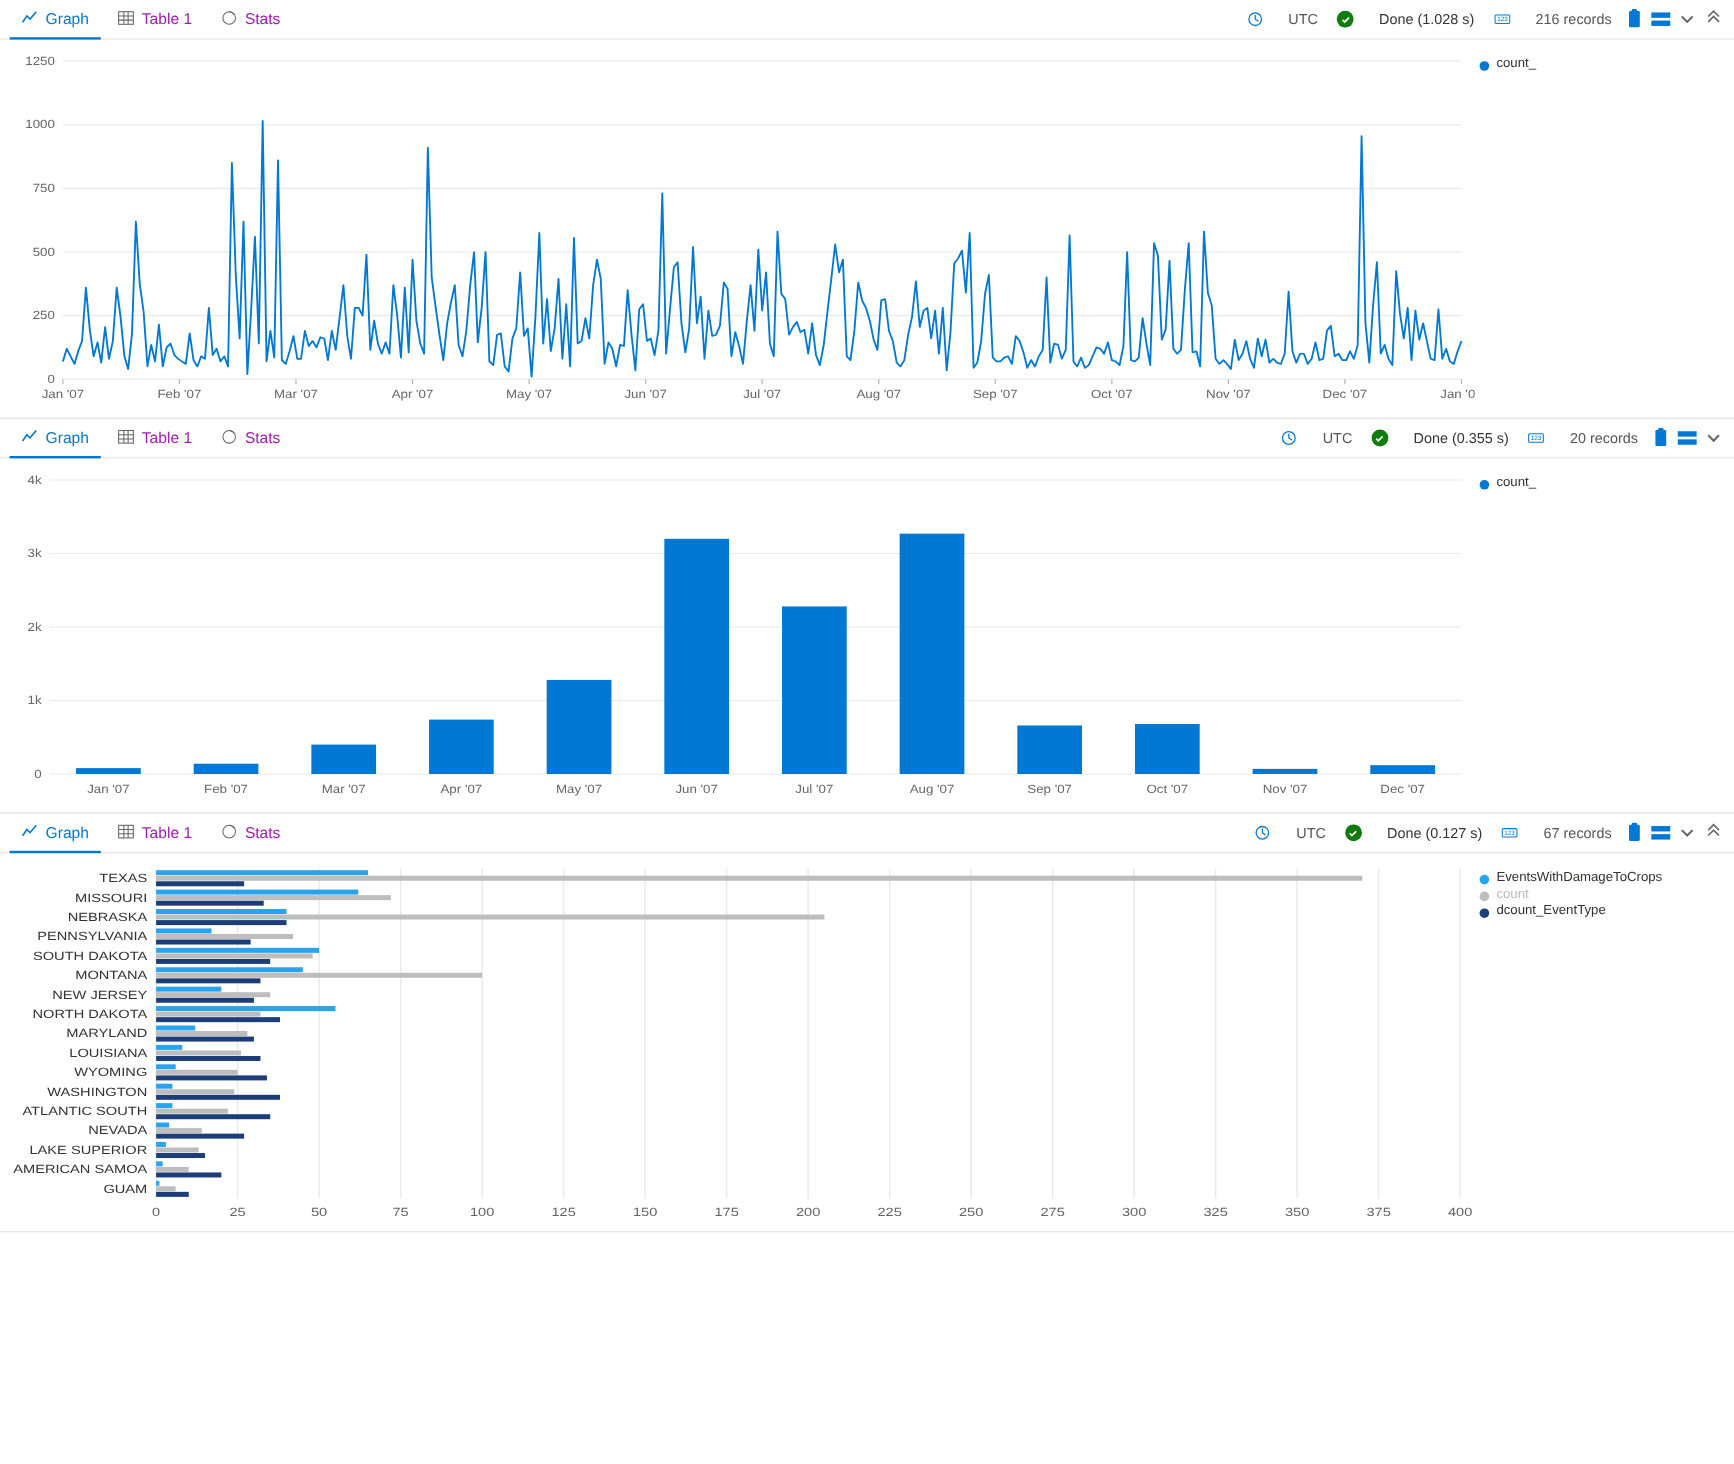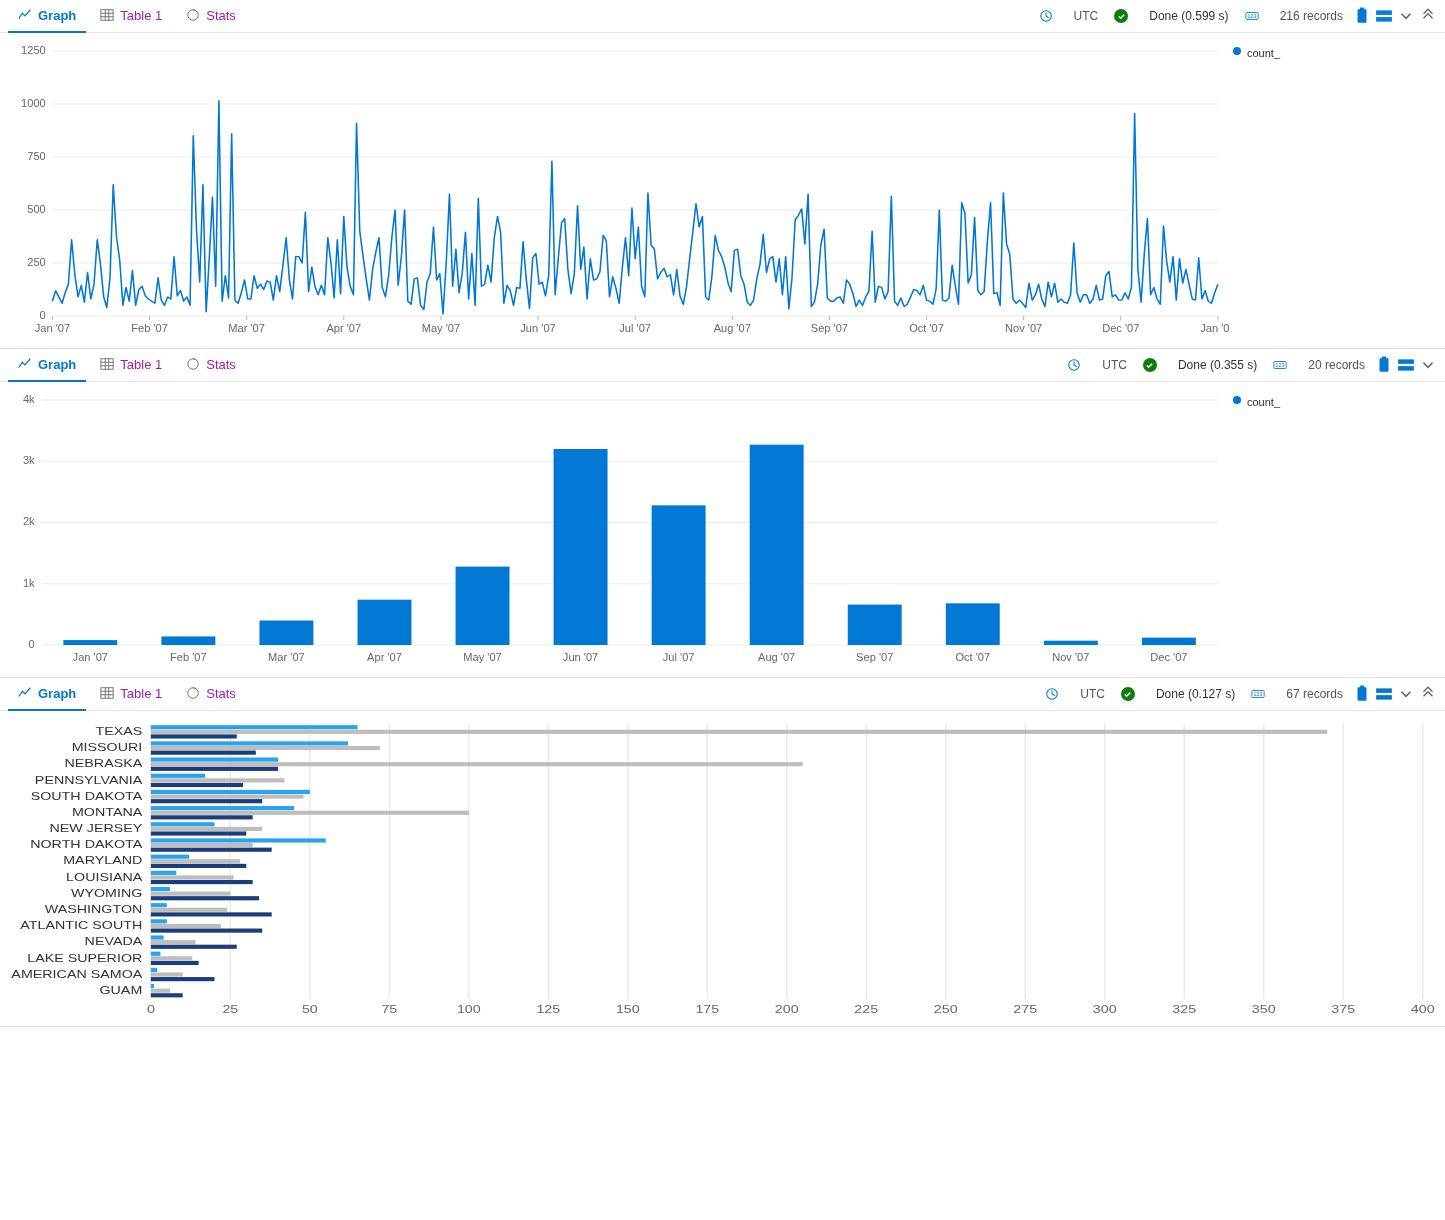--- a/index.html
+++ b/index.html
@@ -1,33 +1,33 @@
 <!DOCTYPE html>
 <html><head>
 <meta charset="utf-8">
 <style>
   html,body{margin:0;padding:0;font-family:"Segoe UI",Arial,sans-serif;background:#fff;color:#323130;font-size:12px}
   .panel{border-bottom:1px solid #e1e1e1}
   .toolbar{display:flex;align-items:center;height:32px;padding:0 8px;border-bottom:1px solid #e5e5e5;gap:4px}
   .toolbar .spacer{flex:1}
   .tab{display:flex;align-items:center;gap:6px;padding:0 10px;height:32px;font-size:13px;color:#a21caf;cursor:pointer;border-bottom:2px solid transparent}
-  .tab.active{color:#0078d4;border-bottom:2px solid #0078d4;font-weight:700}
+  .tab.active{color:#0078d4;border-bottom:2px solid #0078d4;font-weight:400}
   .icon{width:14px;height:14px;display:inline-flex;align-items:center;justify-content:center}
   .pill{display:flex;align-items:center;gap:21px;font-size:12px;color:#555;padding:0 6px}
   .pill.done{color:#333}
   .done-badge{width:14px;height:14px;border-radius:50%;background:#107c10;display:inline-flex;align-items:center;justify-content:center}
   .done-badge svg{width:9px;height:9px}
   .copy-icon{color:#0078d4}
   .view-icon{color:#0078d4}
   .spark-btn{width:18px;height:18px;display:inline-flex;align-items:center;justify-content:center;cursor:pointer}
   
   .chart-wrap{display:flex;padding:8px 8px 4px 8px}
   .chart{position:relative;flex:1}
   .legend{width:200px;font-size:11px;padding:6px 4px}
-  .legend-row{display:flex;align-items:flex-start;gap:6px;margin-bottom:2px}
+  .legend-row{display:flex;align-items:flex-end;gap:6px;margin-bottom:2px}
   .dot{width:8px;height:8px;border-radius:50%}
   .tick-label{font-size:10px;fill:#666}
   .hbar-cat{font-size:10px;text-anchor:end;fill:#333}
 </style>
 </head>
 <body>
 
 <div class="panel">
   <div class="toolbar">
     <div class="tab active">
@@ -68,21 +68,21 @@
           </svg>
         </span>
       <span>UTC</span>
     </div>
     <div class="pill done">
       <span class="done-badge">
           <svg viewBox="0 0 10 10">
             <polyline points="2,5 4,7 8,3" fill="none" stroke="#fff" stroke-width="1.6"></polyline>
           </svg>
         </span>
-      <span>Done (0.599 s)</span>
+      <span>Done (1.028 s)</span>
     </div>
     <div class="pill">
       <span class="icon">
           <svg viewBox="0 0 16 16">
             <rect x="1" y="4" width="14" height="8" rx="1" fill="none" stroke="#0078d4"></rect>
             <text x="8" y="10" font-size="6" text-anchor="middle" fill="#0078d4">123</text>
           </svg>
         </span>
       <span>216 records</span>
     </div>
@@ -469,14 +469,28 @@
           <text x="94" y="258.7352941176471" text-anchor="end" class="hbar-cat">AMERICAN SAMOA</text>
           <rect x="100" y="248.80252100840335" width="4.45" height="4.159663865546218" fill="#2aa3ef"></rect>
           <rect x="100" y="253.42436974789914" width="22.25" height="4.159663865546218" fill="#bdbdbd"></rect>
           <rect x="100" y="258.0462184873949" width="44.5" height="4.159663865546218" fill="#1b3d7a"></rect>
           <text x="94" y="274.9117647058823" text-anchor="end" class="hbar-cat">GUAM</text>
           <rect x="100" y="264.97899159663865" width="2.225" height="4.159663865546218" fill="#2aa3ef"></rect>
           <rect x="100" y="269.60084033613447" width="13.35" height="4.159663865546218" fill="#bdbdbd"></rect>
           <rect x="100" y="274.2226890756302" width="22.25" height="4.159663865546218" fill="#1b3d7a"></rect>
         </svg>
     </div>
+    <div class="legend">
+      <div class="legend-row">
+          <span class="dot" style="background:#2aa3ef"></span>
+          <span>EventsWithDamageToCrops</span>
+        </div>
+      <div class="legend-row">
+          <span class="dot" style="background:#bdbdbd"></span>
+          <span style="color:#bbb">count</span>
+        </div>
+      <div class="legend-row">
+          <span class="dot" style="background:#1b3d7a"></span>
+          <span>dcount_EventType</span>
+        </div>
+    </div>
   </div>
 </div>
 
 </body></html>

